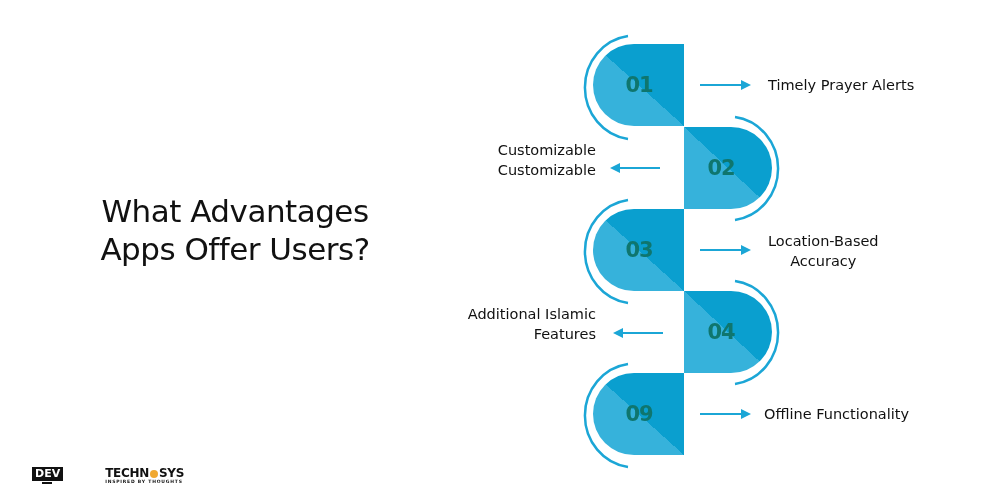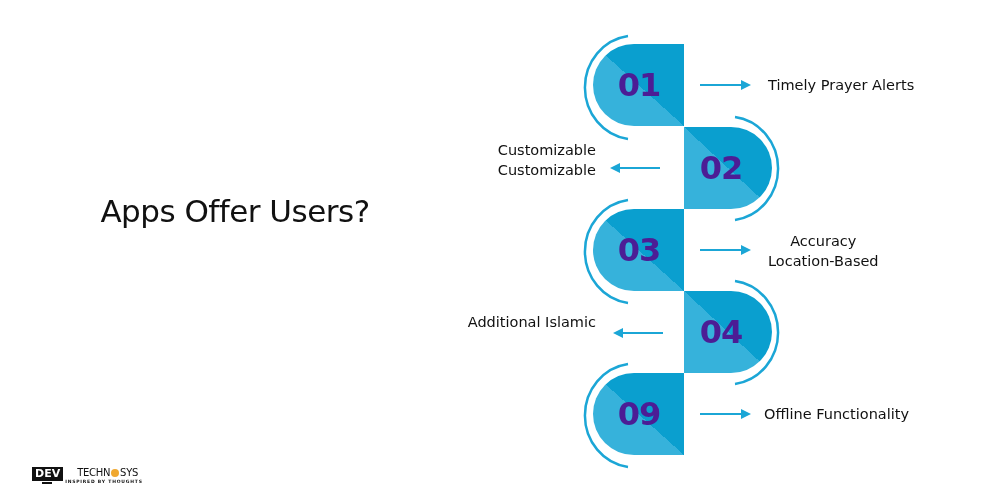--- a/index.html
+++ b/index.html
@@ -1,35 +1,36 @@
 <!DOCTYPE html>
 <html><head>
 <meta charset="utf-8">
 <style>
   html, body { margin:0; padding:0; background:#ffffff; }
   body { width:1000px; height:500px; position:relative; overflow:hidden; font-family:"DejaVu Sans", "Liberation Sans", sans-serif; color:#111; }
   .title { position:absolute; left:70px; top:192px; width:330px; text-align:center; font-size:31px; line-height:38px; color:#111; letter-spacing:-0.5px; }
   .title div { white-space:nowrap; }
   svg.diagram { position:absolute; left:0; top:0; }
-  .num { position:absolute; width:90px; text-align:center; font-size:32px; font-weight:bold; color:#4c1d95; line-height:82px; height:82px; letter-spacing:-1px; }
+  .num { position:absolute; width:90px; text-align:center; font-size:21px; font-weight:bold; color:#0f766e; line-height:82px; height:82px; letter-spacing:-1px; }
   .label { position:absolute; font-size:14.5px; line-height:20px; color:#111; white-space:nowrap; }
   .label.right { text-align:center; }
   .label.left { text-align:right; }
-  .logo { position:absolute; left:32px; top:467px; height:20px; display:flex; align-items:flex-start; }
+  .logo { position:absolute; left:32px; top:467px; height:20px; display:flex; align-items:flex-start;gap:40px; }
   .logo-dev { background:#111; color:#fff; font-weight:bold; font-size:11px; padding:1px 3px; height:12px; line-height:12px; font-family:"DejaVu Sans", sans-serif; }
   .logo-stand { position:absolute; left:10px; top:15px; width:10px; height:2px; background:#111; }
   .logo-text { margin-left:2px; }
-  .logo-main { font-weight:normal; font-size:10px; line-height:12px; color:#111; font-family:"DejaVu Sans", sans-serif; letter-spacing:-0.3px;margin-left:12px; }
+  .logo-main { font-weight:bold; font-size:12px; line-height:12px; color:#111; font-family:"DejaVu Sans", sans-serif; letter-spacing:-0.3px; }
   .logo-gear { display:inline-block; width:8px; height:8px; background:#f0a830; border-radius:50%; vertical-align:middle; margin:0 1px; }
   .logo-tag { font-size:4.5px; letter-spacing:0.8px; color:#111; line-height:6px; font-weight:bold; }
 </style>
 </head>
 <body>
 
 <div class="title">
+  <div>What Advantages</div>
   <div>Apps Offer Users?</div>
 </div>
 
 <svg class="diagram" width="1000" height="500" viewBox="0 0 1000 500">
   <defs>
     <linearGradient id="splitL" x1="1" y1="0" x2="0" y2="1">
       <stop offset="0.5" stop-color="#0A9FCF"></stop>
       <stop offset="0.5" stop-color="#36B2DB"></stop>
     </linearGradient>
     <linearGradient id="splitR" x1="1" y1="0" x2="0" y2="1">
@@ -80,25 +81,26 @@
 <div class="num" style="left:594px; top:373px;">09</div>
 
 <div class="label right" style="left:768px; top:75px;">
   <div>Timely Prayer Alerts</div>
 </div>
 <div class="label left" style="right:404px; top:140px;">
   <div>Customizable</div>
   <div>Customizable</div>
 </div>
 <div class="label right" style="left:768px; top:231px;">
+  <div>Location-Based</div>
   <div>Accuracy</div>
-  <div>Location-Based</div>
 </div>
-<div class="label left" style="right:404px; top:312px;">
+<div class="label left" style="right:404px; top:304px;">
   <div>Additional Islamic</div>
+  <div>Features</div>
 </div>
 <div class="label right" style="left:764px; top:404px;">
   <div>Offline Functionality</div>
 </div>
 
 <div class="logo">
   <div class="logo-dev">DEV</div>
   <div class="logo-stand"></div>
   <div class="logo-text">
     <div class="logo-main">

